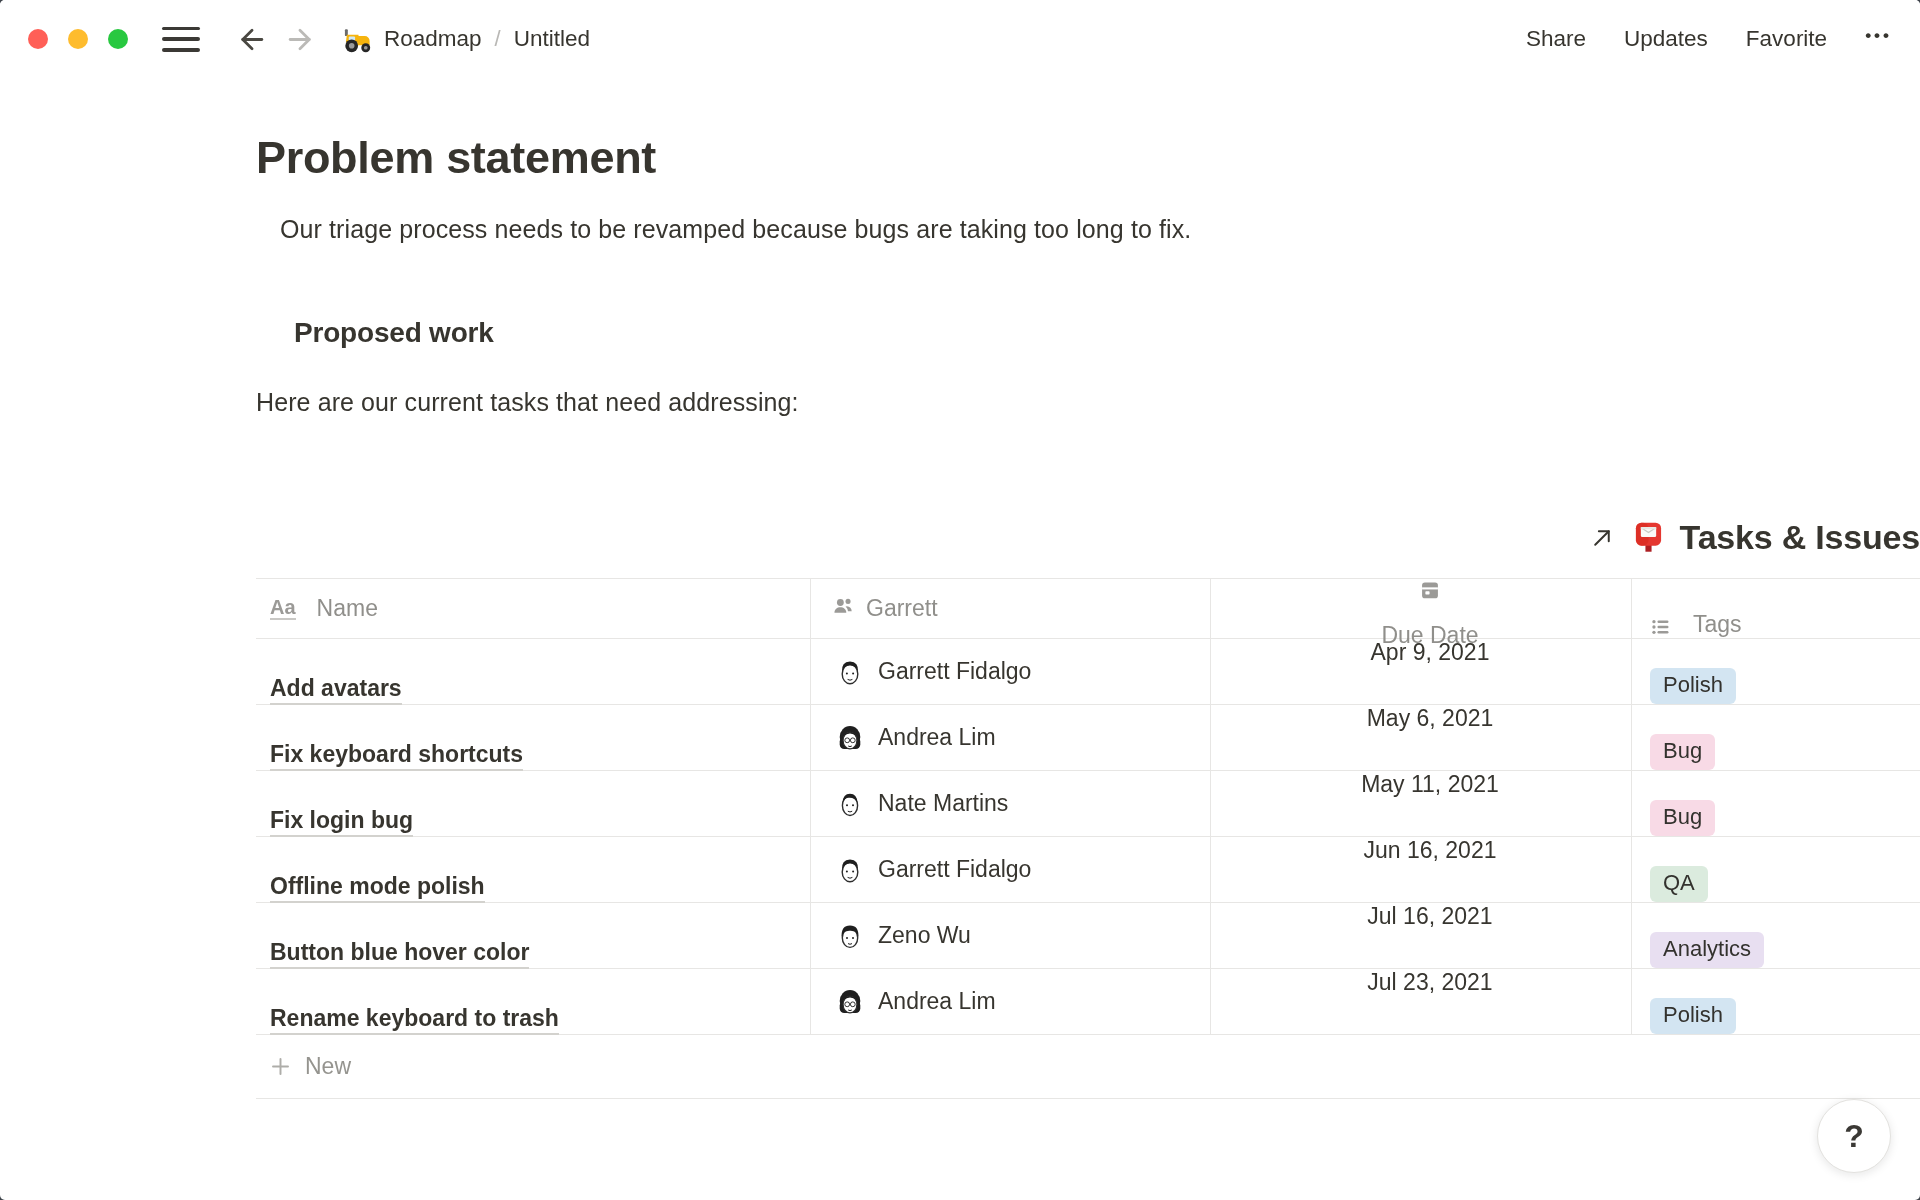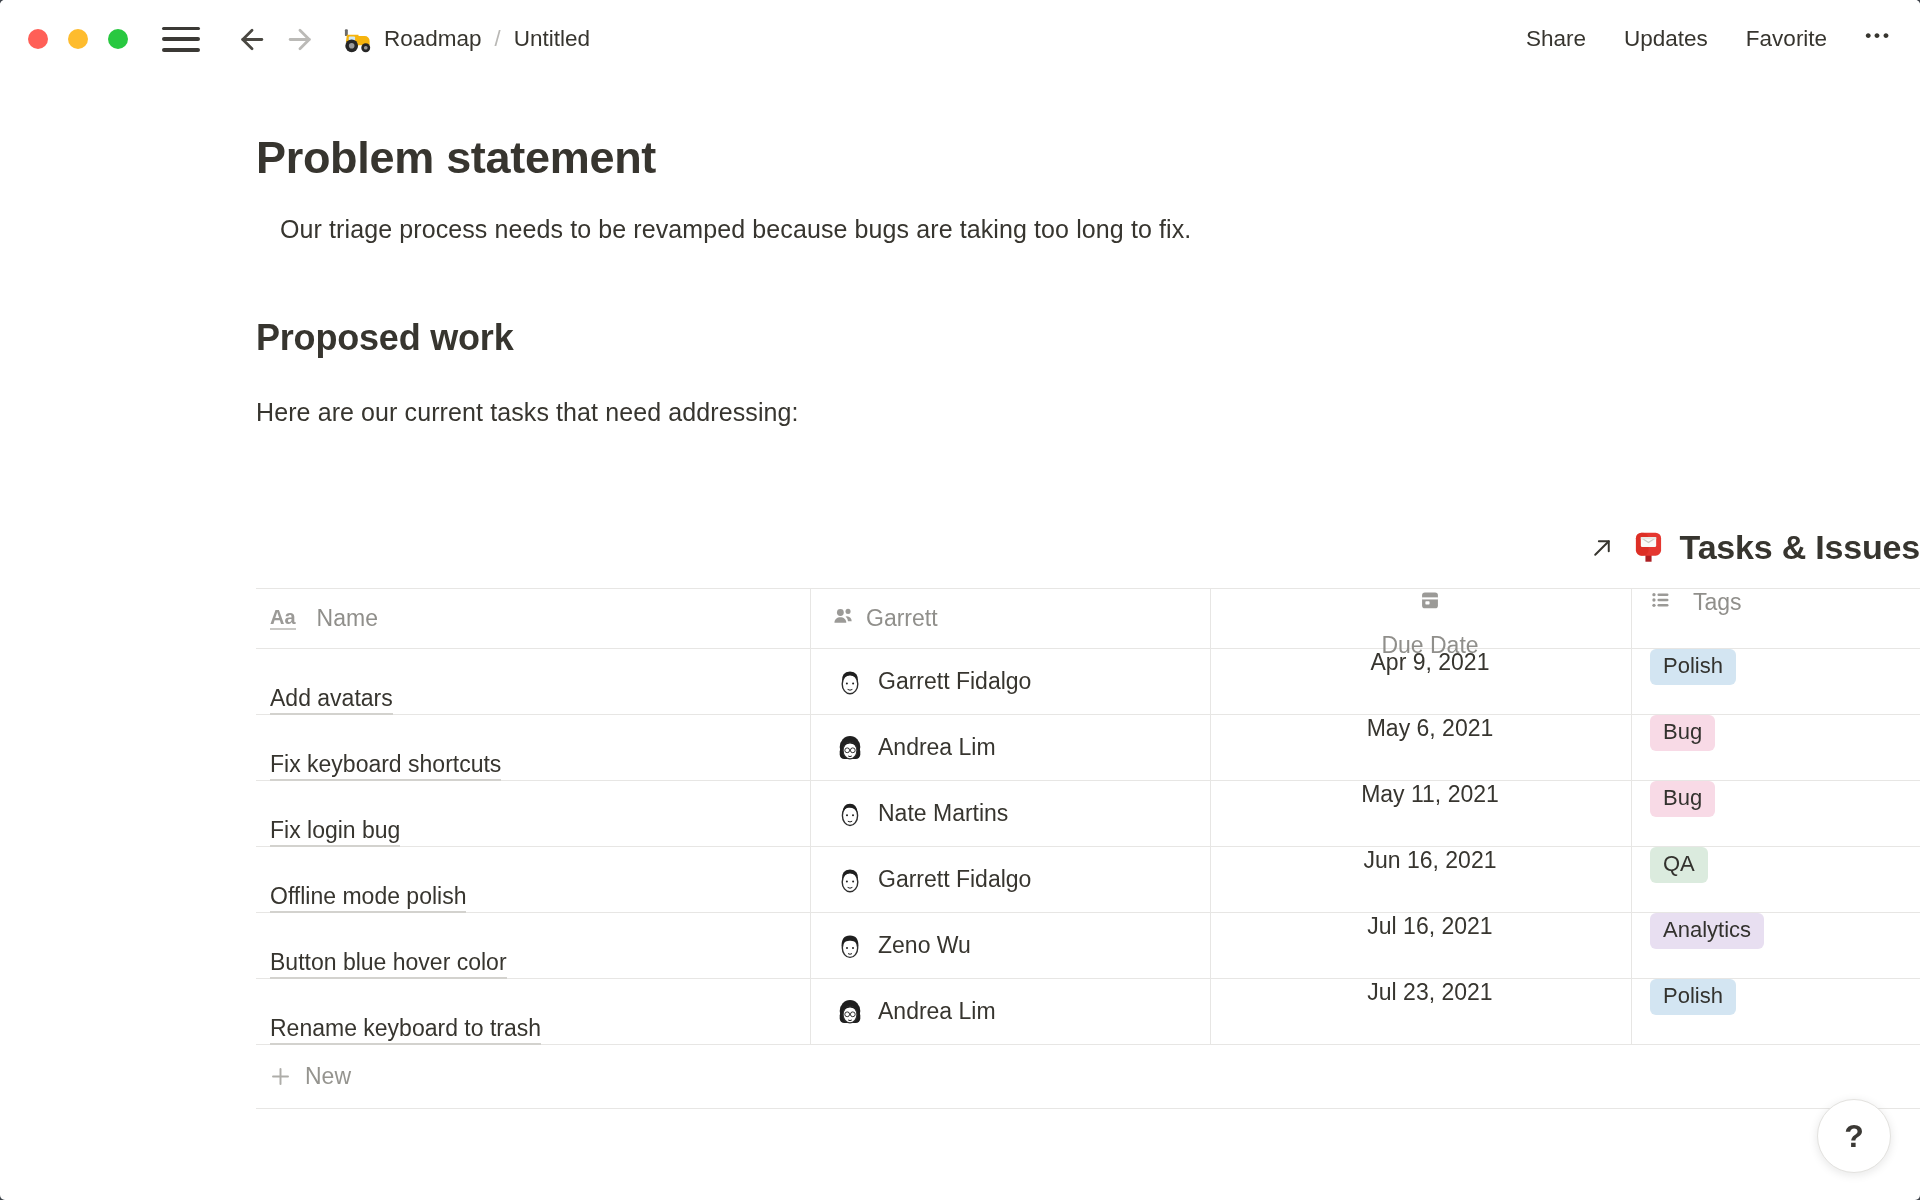--- a/index.html
+++ b/index.html
@@ -45,38 +45,38 @@
   .crumb{cursor:pointer;}
   .crumb-sep{color:var(--faint);margin:0 13px;font-size:22px;}
   .tb-right{display:flex;align-items:center;gap:38px;font-size:22.5px;}
   .tb-btn{cursor:pointer;}
   .more-btn{font-size:17px;letter-spacing:3px;font-weight:700;cursor:pointer;padding-bottom:6px;}
 
   
   .doc{padding-left:256px;}
   .h1{font-size:45px;font-weight:700;letter-spacing:-0.3px;margin-top:54px;}
   .p{font-size:25px;margin-top:31px;letter-spacing:0.1px;margin-left:24px;}
-  .h2{font-size:36px;font-weight:700;letter-spacing:-0.2px;margin-top:73px;}
+  .h2{font-size:28px;font-weight:700;letter-spacing:-0.2px;margin-top:73px;margin-left:38px;}
   .p2{font-size:25px;margin-top:39px;letter-spacing:0.1px;}
 
   
   .db-head{display:flex;align-items:center;margin-top:101px;cursor:pointer;justify-content:flex-end;}
   .open-arrow{margin-right:16px;display:flex;}
   .db-emoji{margin-right:14px;display:flex;}
   .db-title{font-size:34px;font-weight:700;letter-spacing:-0.2px;}
 
   .table{margin-top:21px;width:1664px;border-top:1px solid var(--line);font-size:23px;}
   .thead{display:flex;height:60px;color:var(--gray);border-bottom:1px solid var(--line);}
   .hcell{display:flex;align-items:center;gap:21px;}
   .row{display:flex;height:66px;border-bottom:1px solid var(--line);}
   .c1{width:555px;padding-left:14px;display:flex;align-items:center;border-right:1px solid var(--line);}
   .c2{width:400px;padding-left:23px;display:flex;align-items:center;gap:12px;border-right:1px solid var(--line);}
   .c3{width:421px;padding-left:18px;display:flex;align-items:center;border-right:1px solid var(--line);flex-direction:column;}
-  .c4{flex:1;padding-left:18px;display:flex;align-items:flex-start;}
-  .name-link{font-weight:400;border-bottom:2px solid var(--underline);padding-bottom:1px;cursor:pointer;margin-top:36px;}
+  .c4{flex:1;padding-left:18px;display:flex;align-items:flex-end;}
+  .name-link{font-weight:700;border-bottom:2px solid var(--underline);padding-bottom:1px;cursor:pointer;margin-top:36px;}
   .aa-icon{font-size:20px;font-weight:600;color:var(--icon-gray);border-bottom:2px solid #C9C8C5;line-height:1.05;}
   .pill{border-radius:6px;padding:4px 13px 6px;font-size:22px;color:#33322E;}
   .avatar{display:flex;}
   .newrow{display:flex;align-items:center;height:64px;border-bottom:1px solid var(--line);color:#95948F;padding-left:13px;gap:13px;cursor:pointer;}
 
   
   .help-btn{
     position:absolute;right:29px;bottom:27px;
     width:74px;height:74px;border-radius:50%;
     background:#fff;border:1px solid #E3E2DF;

